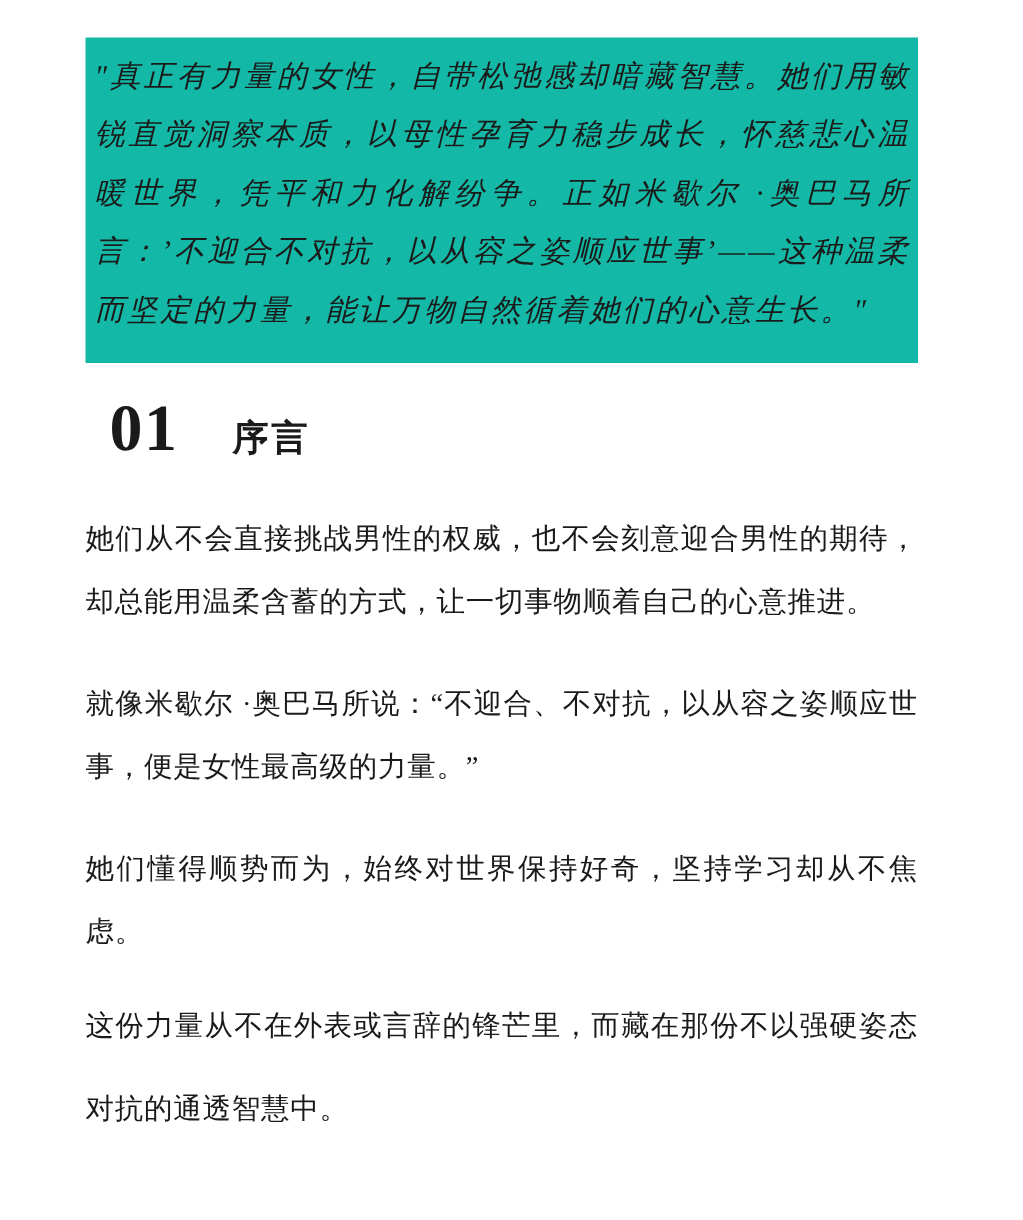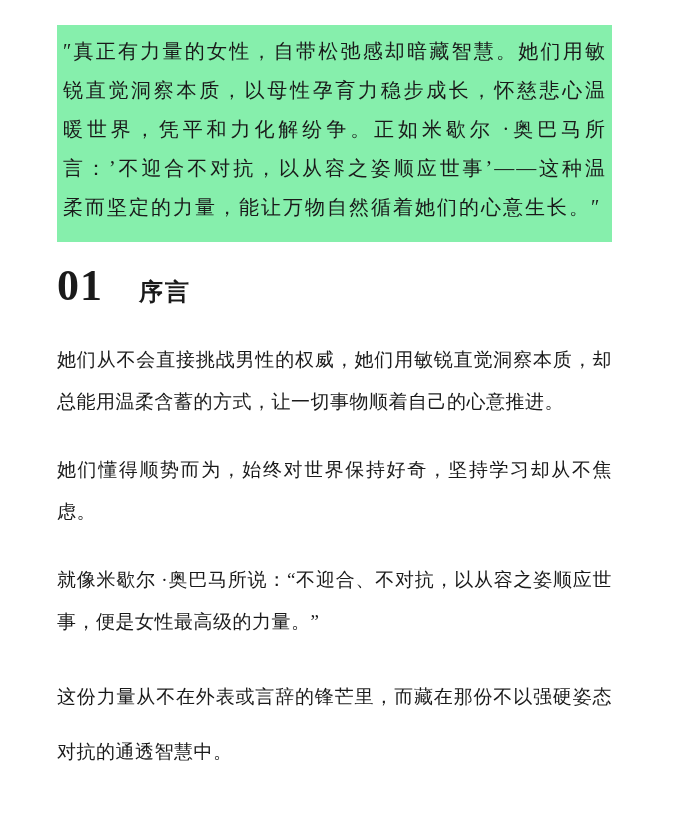--- a/index.html
+++ b/index.html
@@ -13,31 +13,32 @@
     height: 813px;
     font-family: "Liberation Serif", "DejaVu Serif", serif;
     color: #1a1a1a;
     overflow: hidden;
   }
   .article {
     padding: 25px 70px 0 57px; 
   }
   .quote-block {
     margin: 0;
-    background: #86efac;
+    background: #14b8a6;
     padding: 7px 5px 15px 6px;
     font-size: 20px;
     line-height: 39px;
     letter-spacing: 2px;
     text-align: justify;
+    font-style: italic;
   }
   .section-heading {
     display: flex;
     align-items: baseline;
-    margin: 18px 0 0 0;
+    margin: 18px 0 0 16px;
   }
   .section-number {
     font-size: 44px;
     font-weight: bold;
     letter-spacing: 1px;
     line-height: 1.2;
   }
   .section-title {
     font-size: 24px;
     margin-left: 36px;
@@ -70,21 +71,21 @@
   <blockquote class="quote-block">
     <span>″真正有力量的女性，自带松弛感却暗藏智慧。她们用敏锐直觉洞察本质，以母性孕育力稳步成长，怀慈悲心温暖世界，凭平和力化解纷争。正如米歇尔 ·奥巴马所言：’不迎合不对抗，以从容之姿顺应世事’——这种温柔而坚定的力量，能让万物自然循着她们的心意生长。″</span>
   </blockquote>
 
   <h2 class="section-heading">
     <span class="section-number">01</span>
     <span class="section-title">序言</span>
   </h2>
 
 
-  <p class="para">她们从不会直接挑战男性的权威，她们用敏锐直觉洞察本质，却总能用温柔含蓄的方式，让一切事物顺着自己的心意推进。</p>
+  <p class="para">她们从不会直接挑战男性的权威，也不会刻意迎合男性的期待，却总能用温柔含蓄的方式，让一切事物顺着自己的心意推进。</p>
+
+  <p class="para">就像米歇尔 ·奥巴马所说：“不迎合、不对抗，以从容之姿顺应世事，便是女性最高级的力量。”</p>
 
   <p class="para tight-bottom">她们懂得顺势而为，始终对世界保持好奇，坚持学习却从不焦虑。</p>
-
-  <p class="para">就像米歇尔 ·奥巴马所说：“不迎合、不对抗，以从容之姿顺应世事，便是女性最高级的力量。”</p>
 
   <p class="para loose">这份力量从不在外表或言辞的锋芒里，而藏在那份不以强硬姿态对抗的通透智慧中。</p>
 
 </main>
 
 </body></html>

